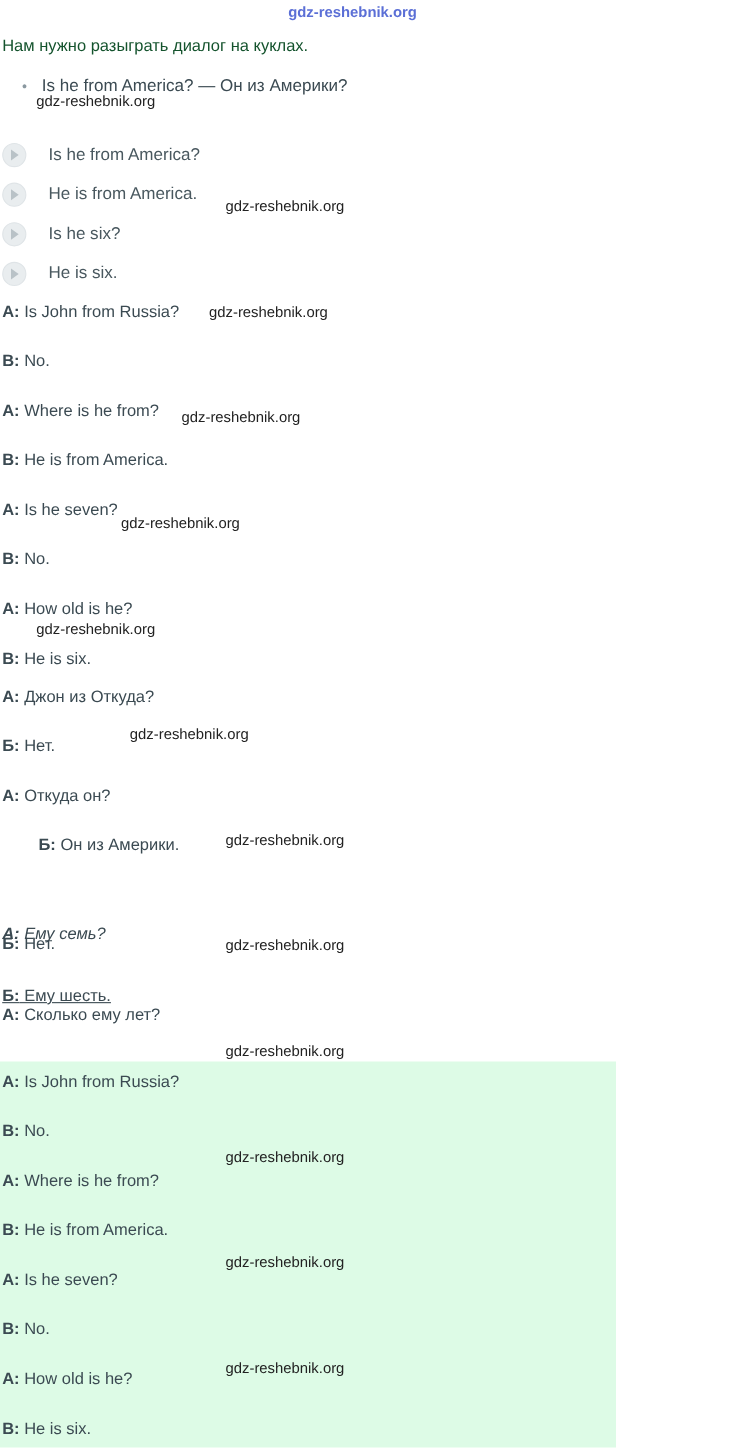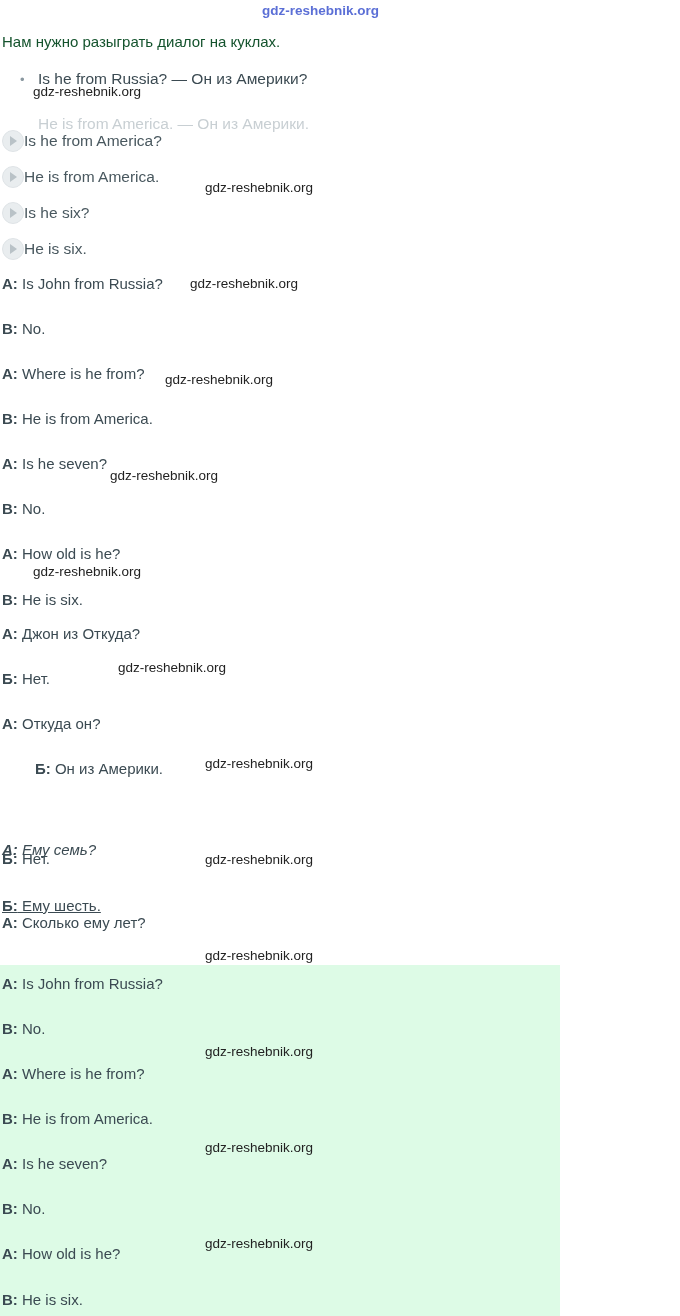--- a/index.html
+++ b/index.html
@@ -89,20 +89,21 @@
   .play-icon::after {
     content: "";
     position: absolute;
     left: 7px;
     top: 5px;
     border-left: 7px solid #b9c2c7;
     border-top: 5px solid transparent;
     border-bottom: 5px solid transparent;
   }
   .audio-text {
+    margin-left: 20px;
     font-size: 15.5px;
     color: #49585f;
     white-space: nowrap;
   }
   .dlg {
     position: absolute;
     left: 2px;
     font-size: 15px;
     white-space: nowrap;
     color: #3b4a52;
@@ -129,24 +130,23 @@
 </head>
 <body>
 
 <div class="page">
 
   <div class="wm-top">gdz-reshebnik.org</div>
 
   <div class="intro">Нам нужно разыграть диалог на куклах.</div>
 
   <div class="bullet-line">
-    <span class="bullet-dot">•</span><span>Is he from Russia? — Он из Америки?</span>
+    <span class="bullet-dot">•</span><span>Is he from America? — Он из Америки?</span>
   </div>
 
-  <div class="faded-line">He is from America. — Он из Америки.</div>
 
   <div id="audio-list">
       <div class="audio-row" style="top: 127px;">
         <span class="play-icon"></span>
         <span class="audio-text">Is he from America?</span>
       </div>
       <div class="audio-row" style="top: 163px;">
         <span class="play-icon"></span>
         <span class="audio-text">He is from America.</span>
       </div>

